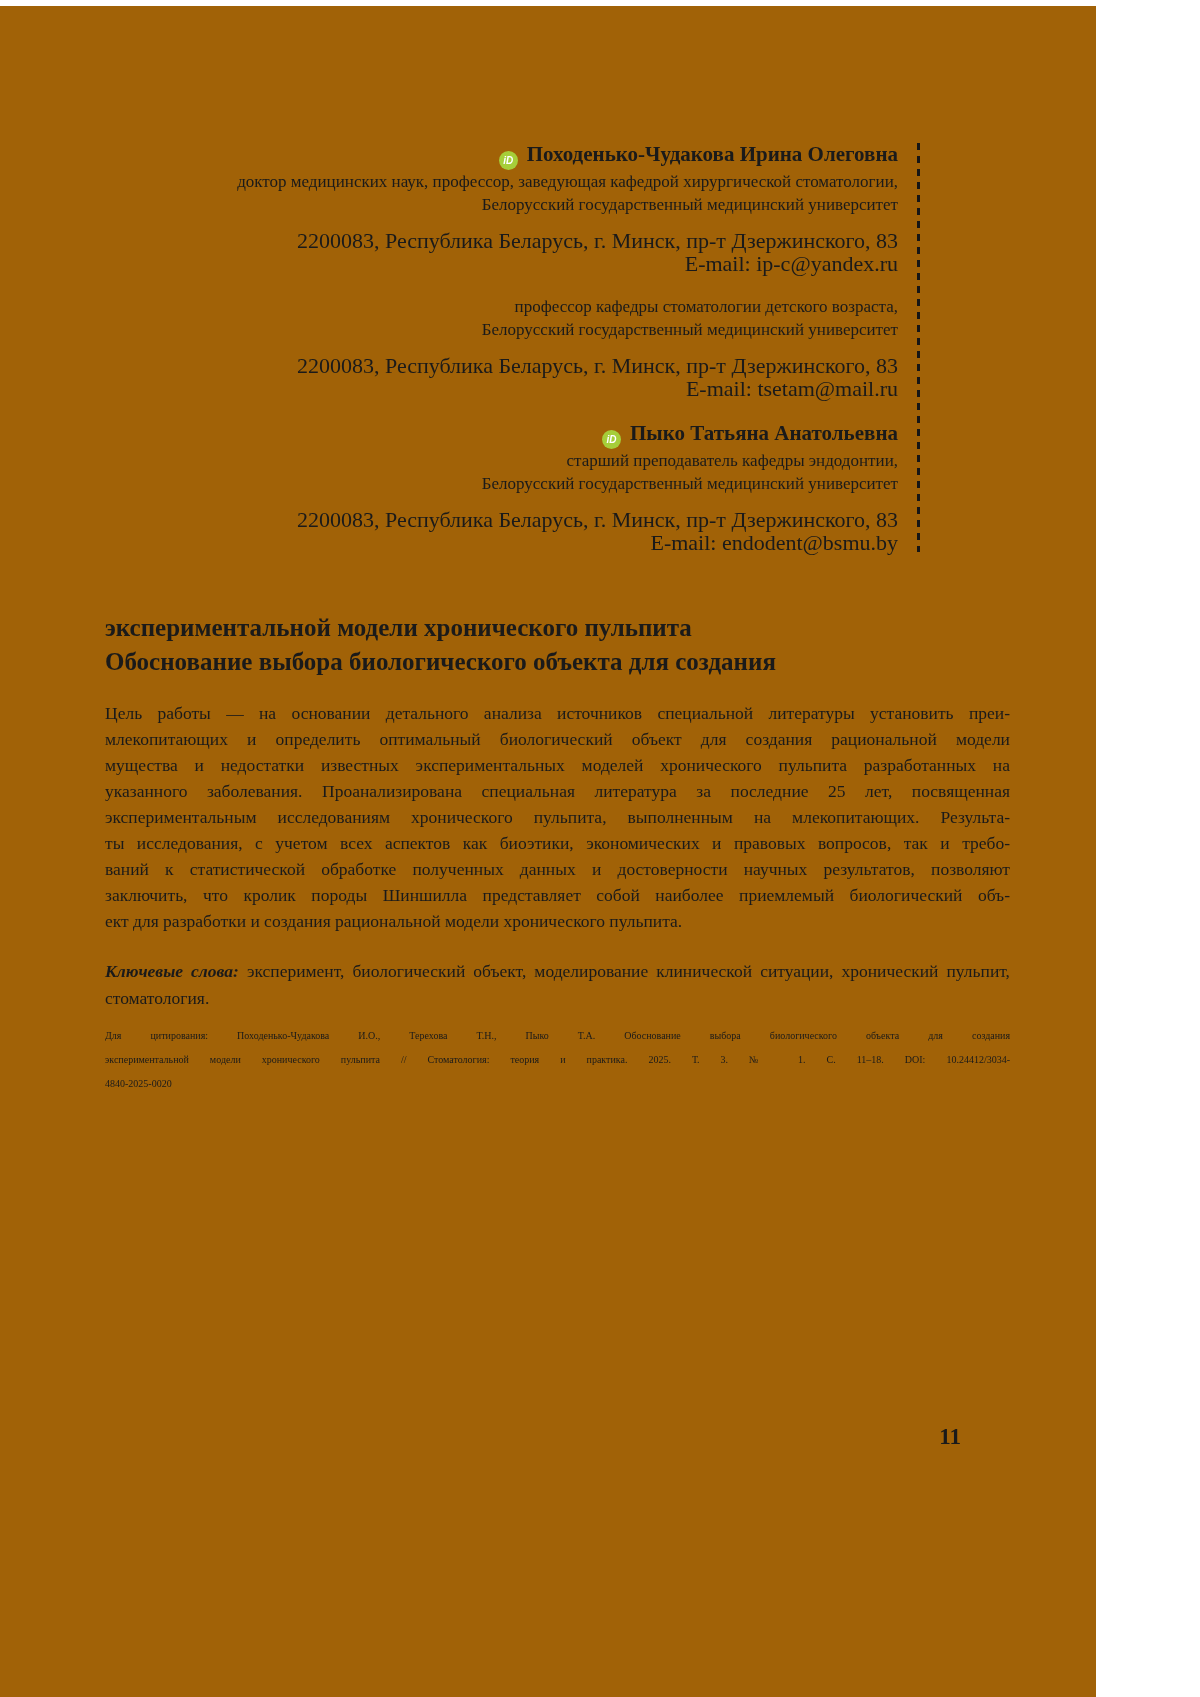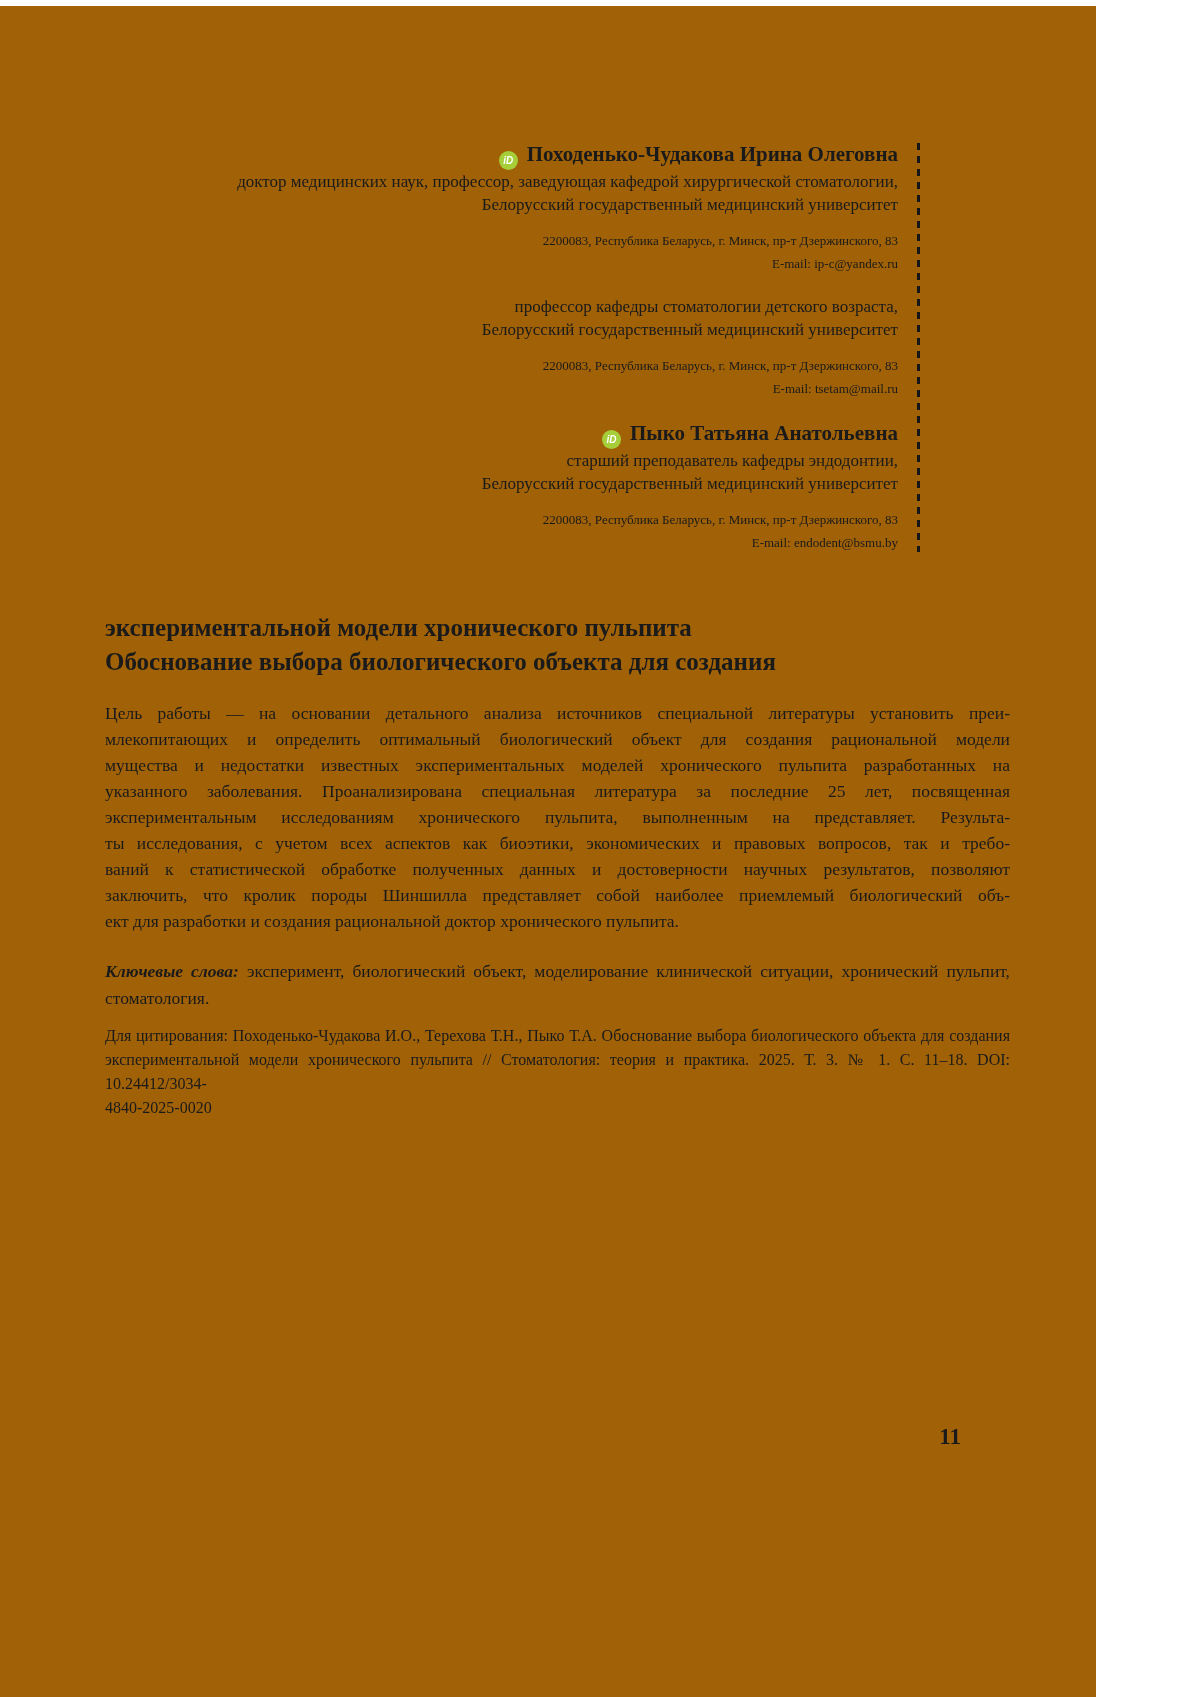--- a/index.html
+++ b/index.html
@@ -34,42 +34,42 @@
     display:inline-block;
     width:19px;height:19px;border-radius:50%;
     background:#A6CE39;color:#ffffff;
     font-family:"Liberation Sans","DejaVu Sans",sans-serif;
     font-size:10px;font-weight:bold;font-style:italic;
     line-height:19px;text-align:center;
     vertical-align:-3px;margin-right:9px;
   }
   .author-role{font-size:17px;line-height:23px;}
   .author-contact{margin-top:13px;}
-  .author-address,.author-email{font-size:13px;line-height:23px;}
+  .author-address,.author-email{font-size:22px;line-height:23px;}
 
   
   .title{
     position:absolute;top:605px;left:105px;width:905px;
     font-size:25px;font-weight:bold;line-height:34px;
     margin:0;text-align:left;
   }
   .abstract{
     position:absolute;top:694px;left:105px;width:905px;
     font-size:17.5px;line-height:26px;
   }
   .jline{text-align:justify;text-align-last:justify;}
   .jline.last{text-align-last:left;}
   .keywords{
     position:absolute;top:952px;left:105px;width:905px;
     font-size:17.5px;line-height:27px;
   }
   .kw-label{font-weight:bold;font-style:italic;}
   .citation{
     position:absolute;top:1018px;left:105px;width:905px;
-    font-size:16px;line-height:24px;
+    font-size:10px;line-height:24px;
   }
   .pageno{
     position:absolute;top:1418px;right:135px;
     font-size:23px;font-weight:bold;
   }
 </style>
 </head>
 <body>
 
 <div class="page">
@@ -114,25 +114,25 @@
   <h1 class="title">
     <div>экспериментальной модели хронического пульпита</div>
     <div>Обоснование выбора биологического объекта для создания</div>
   </h1>
 
   <div class="abstract">
     <div class="jline">Цель работы — на основании детального анализа источников специальной литературы установить преи-</div>
     <div class="jline">млекопитающих и определить оптимальный биологический объект для создания рациональной модели</div>
     <div class="jline">мущества и недостатки известных экспериментальных моделей хронического пульпита разработанных на</div>
     <div class="jline">указанного заболевания. Проанализирована специальная литература за последние 25 лет, посвященная</div>
-    <div class="jline">экспериментальным исследованиям хронического пульпита, выполненным на представляет. Результа-</div>
+    <div class="jline">экспериментальным исследованиям хронического пульпита, выполненным на млекопитающих. Результа-</div>
     <div class="jline">ты исследования, с учетом всех аспектов как биоэтики, экономических и правовых вопросов, так и требо-</div>
     <div class="jline">ваний к статистической обработке полученных данных и достоверности научных результатов, позволяют</div>
     <div class="jline">заключить, что кролик породы Шиншилла представляет собой наиболее приемлемый биологический объ-</div>
-    <div class="jline last">ект для разработки и создания рациональной доктор хронического пульпита.</div>
+    <div class="jline last">ект для разработки и создания рациональной модели хронического пульпита.</div>
   </div>
 
   <div class="keywords">
     <div class="jline"><span class="kw-label">Ключевые слова:</span><span> эксперимент, биологический объект, моделирование клинической ситуации, хронический пульпит,</span></div>
     <div class="jline last">стоматология.</div>
   </div>
 
   <div class="citation">
     <div class="jline">Для цитирования: Походенько-Чудакова И.О., Терехова Т.Н., Пыко Т.А. Обоснование выбора биологического объекта для создания</div>
     <div class="jline">экспериментальной модели хронического пульпита // Стоматология: теория и практика. 2025. Т. 3. № 1. С. 11–18. DOI: 10.24412/3034-</div>

